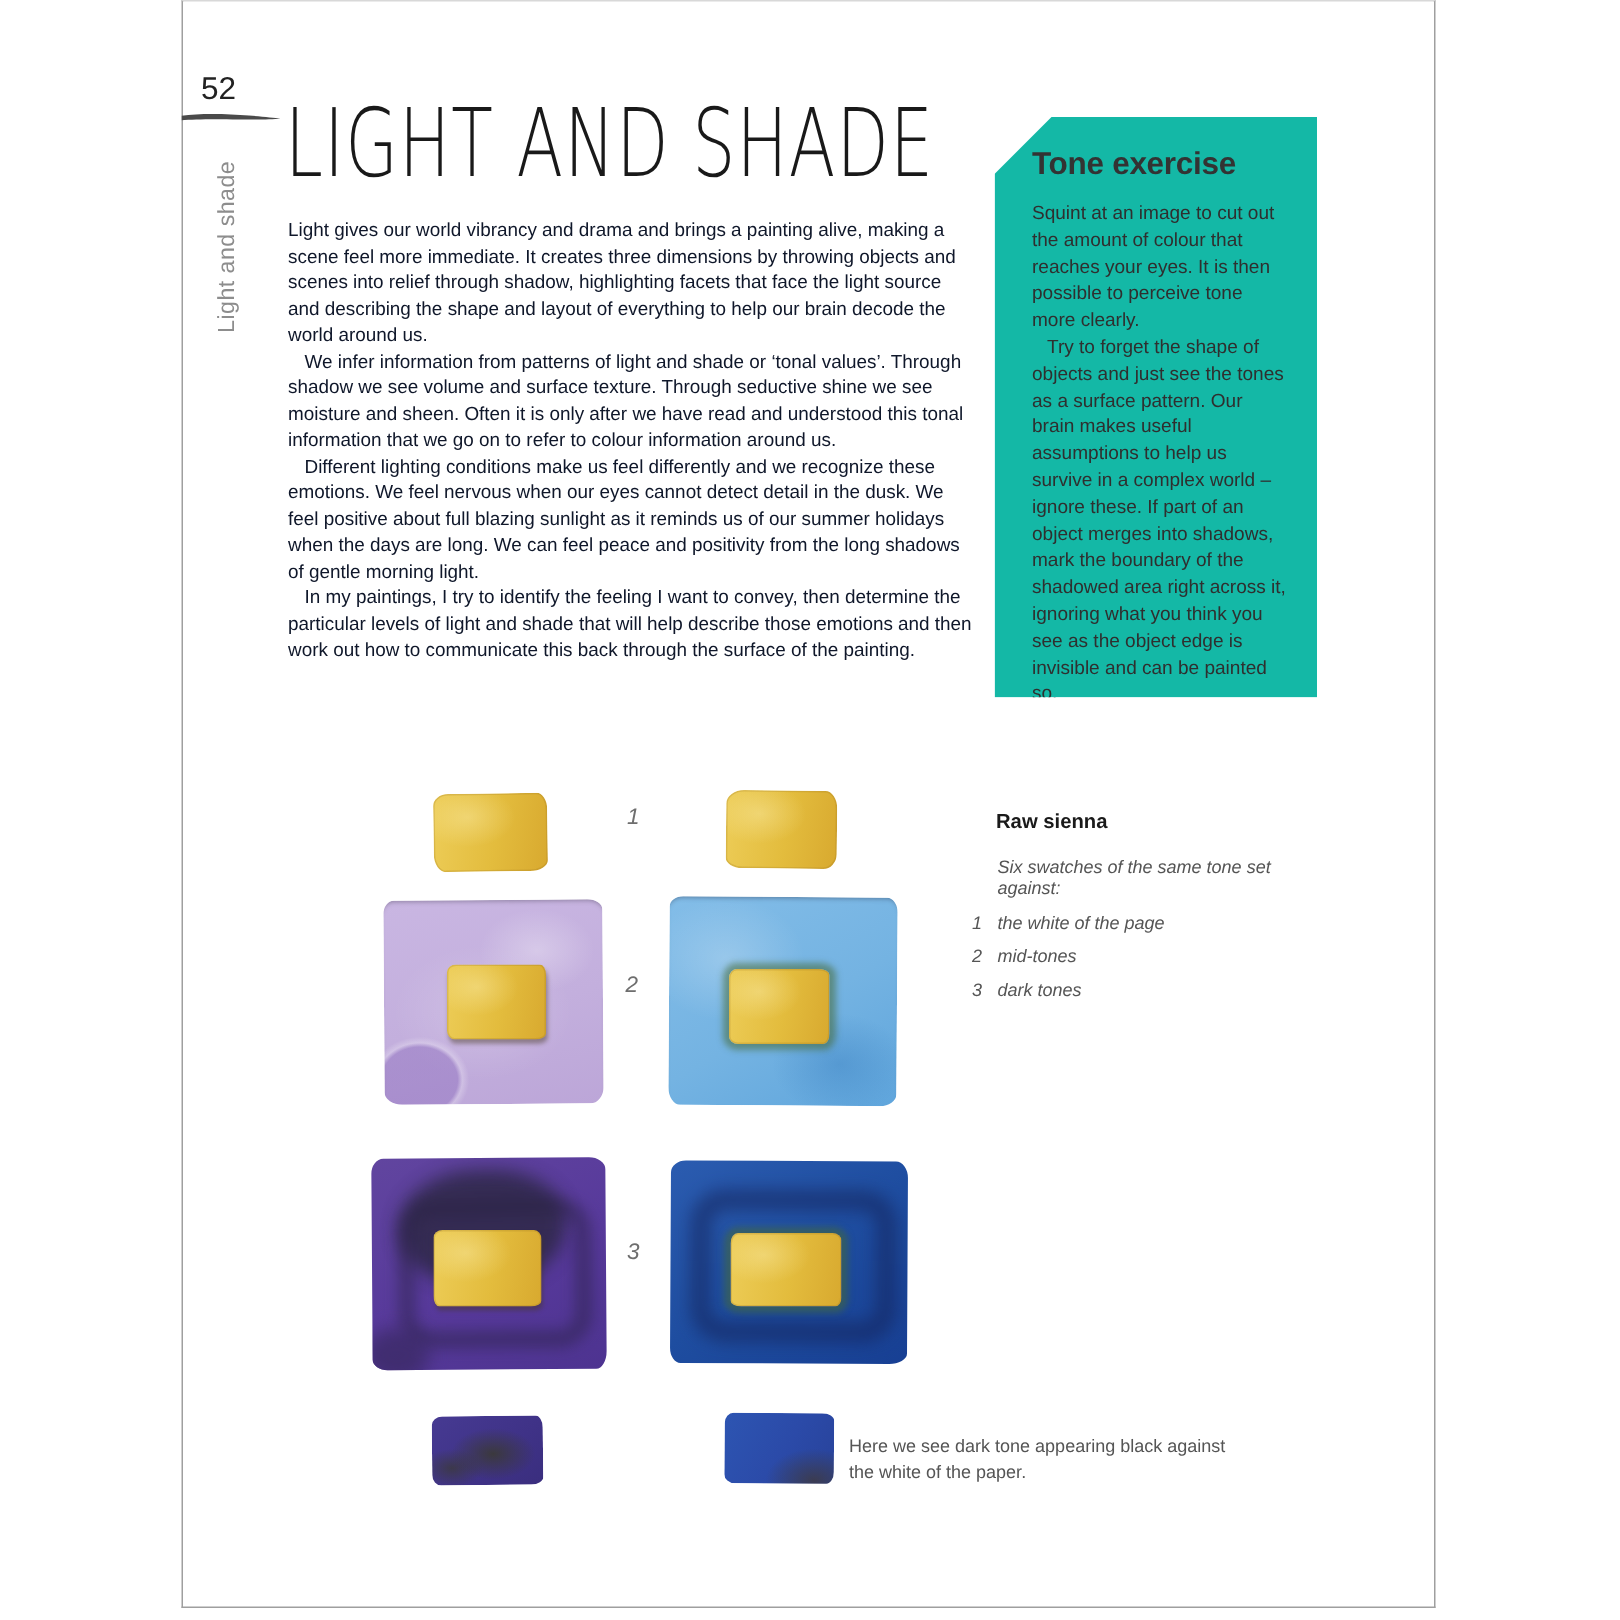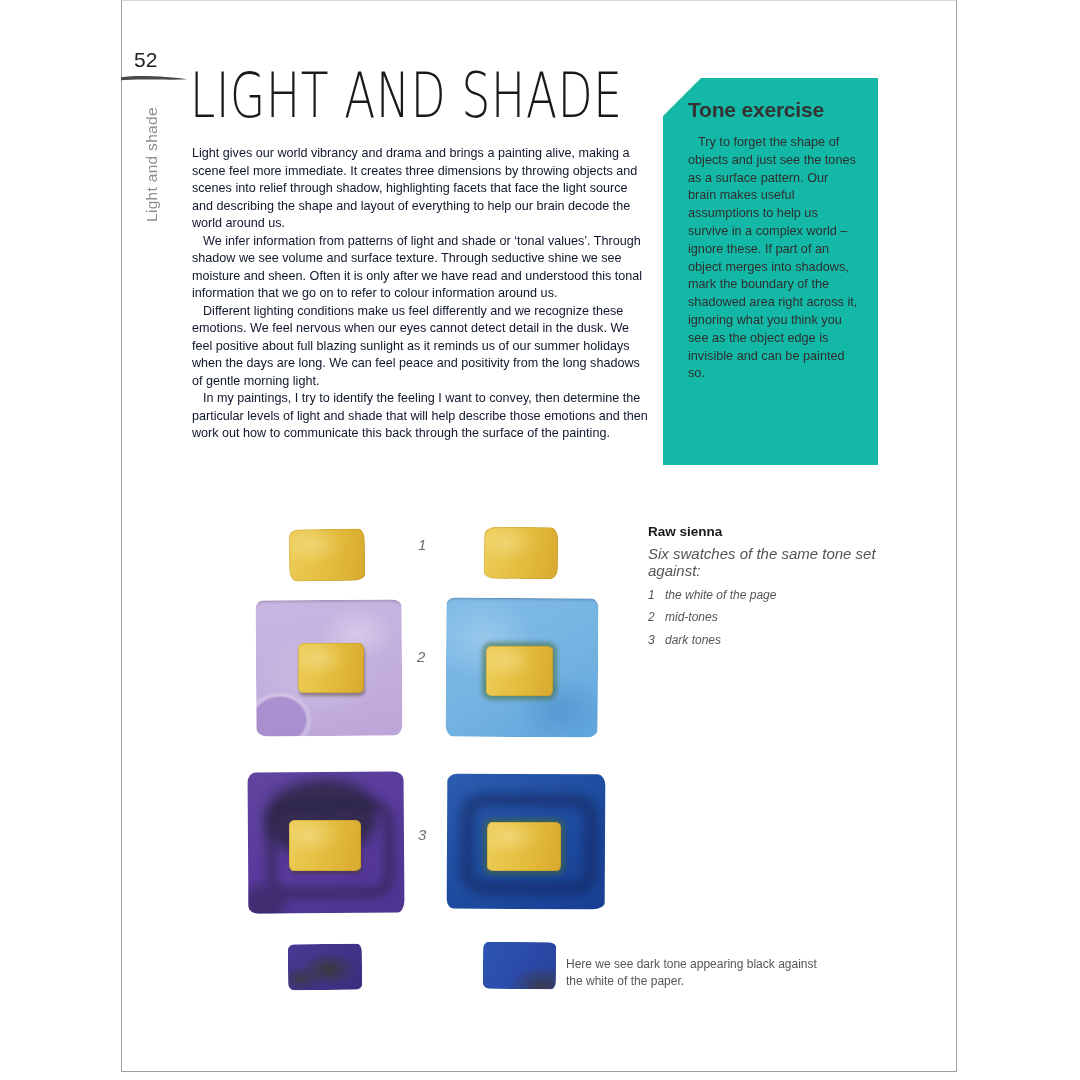--- a/index.html
+++ b/index.html
@@ -82,22 +82,22 @@
       radial-gradient(26px 16px at 18% 75%,rgba(58,58,48,.7),transparent 80%),
       linear-gradient(140deg,#463a92 0%,var(--small-purple) 60%,#3a2e7e 100%);
       transform:rotate(-.6deg);}
   .small-blue{left:483px;top:942px;width:73px;height:47px;border-radius:6px 8px 5px 7px/7px 5px 8px 6px;
       background:
       radial-gradient(46px 30px at 82% 95%,rgba(62,58,68,.85),transparent 70%),
       linear-gradient(120deg,#2d55b2 0%,var(--small-blue) 55%,#28429a 100%);
       transform:rotate(.4deg);}
   
   .fig-caption{position:absolute;left:648px;top:524px;width:230px;color:#1c1c1c;}
-  .fig-caption h3{margin:0;font-size:13.5px;color:#1a1a1a;}
-  .fig-caption .intro{margin:6px 0 0 0;font-style:italic;font-size:15px;color:#555;}
+  .fig-caption h3{margin:16px;font-size:13.5px;color:#1a1a1a;}
+  .fig-caption .intro{margin:6px 0 0 17px;font-style:italic;font-size:12px;color:#555;}
   .cap-item{margin-top:8.5px;font-style:italic;font-size:12px;color:#555;display:flex;}
   .cap-item .n{width:17px;flex:none;}
   .bottom-caption{position:absolute;left:566px;top:956px;width:256px;
       font-size:12px;line-height:17px;color:#555;}
   .n1{left:418px;top:536px;} .n2{left:417px;top:648px;} .n3{left:418px;top:826px;}
 </style>
 </head>
 <body>
 
 <div id="canvas">
@@ -116,20 +116,21 @@
 
   <div class="body-copy">
     <p>Light gives our world vibrancy and drama and brings a painting alive, making a scene feel more immediate. It creates three dimensions by throwing objects and scenes into relief through shadow, highlighting facets that face the light source and describing the shape and layout of everything to help our brain decode the world around us.</p>
     <p>We infer information from patterns of light and shade or ‘tonal values’. Through shadow we see volume and surface texture. Through seductive shine we see moisture and sheen. Often it is only after we have read and understood this tonal information that we go on to refer to colour information around us.</p>
     <p>Different lighting conditions make us feel differently and we recognize these emotions. We feel nervous when our eyes cannot detect detail in the dusk. We feel positive about full blazing sunlight as it reminds us of our summer holidays when the days are long. We can feel peace and positivity from the long shadows of gentle morning light.</p>
     <p>In my paintings, I try to identify the feeling I want to convey, then determine the particular levels of light and shade that will help describe those emotions and then work out how to communicate this back through the surface of the painting.</p>
   </div>
 
   <div class="tone-box">
     <h2>Tone exercise</h2>
+    <p>Squint at an image to cut out the amount of colour that reaches your eyes. It is then possible to perceive tone more clearly.</p>
     <p class="indented">Try to forget the shape of objects and just see the tones as a surface pattern. Our brain makes useful assumptions to help us survive in a complex world – ignore these. If part of an object merges into shadows, mark the boundary of the shadowed area right across it, ignoring what you think you see as the object edge is invisible and can be painted so.</p>
   </div>
 
   <div class="swatch yellow r1a"></div>
   <div class="fig-num n1">1</div>
   <div class="swatch yellow r1b"></div>
 
   <div class="swatch lilac-sq"></div>
   <div class="swatch yellow shadowed y-lilac"></div>
   <div class="fig-num n2">2</div>

